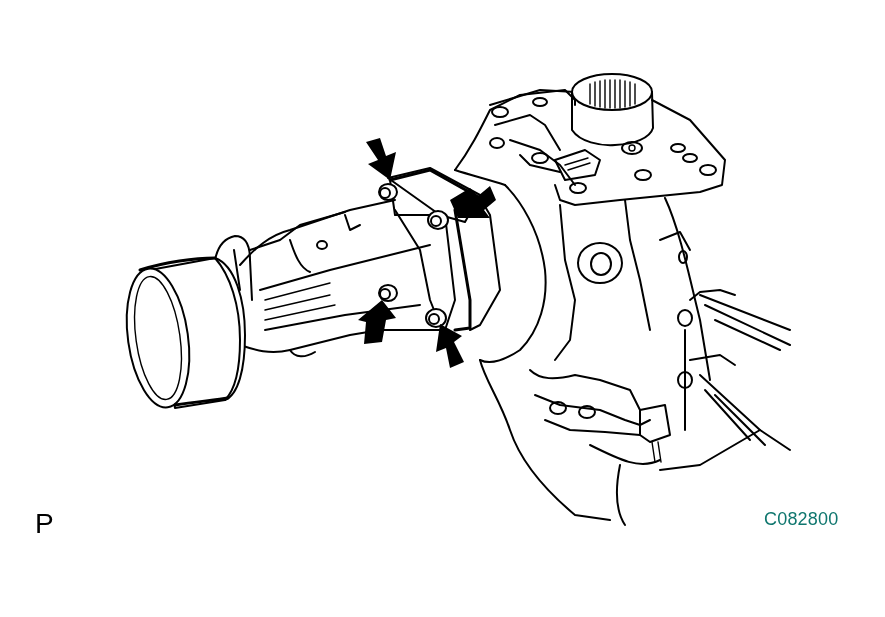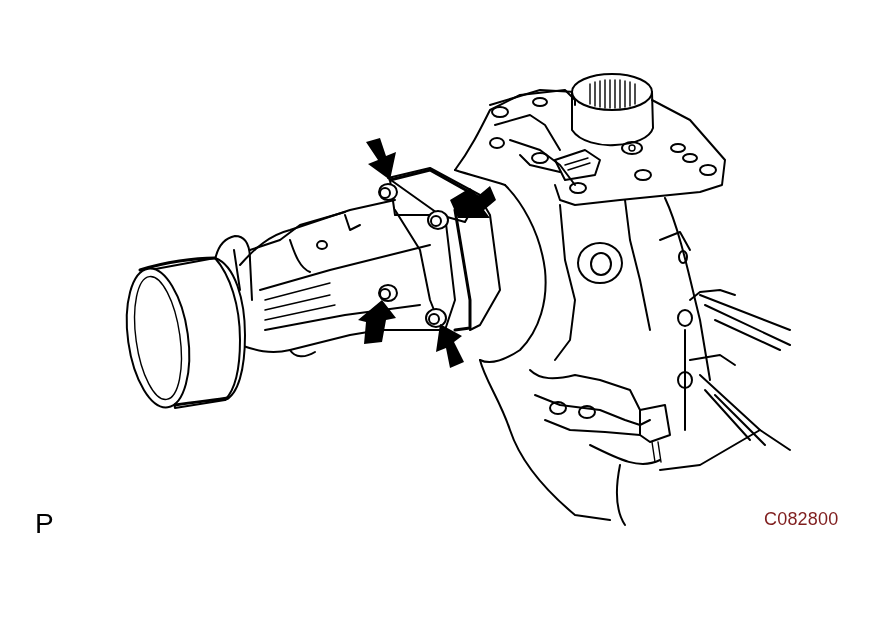--- a/index.html
+++ b/index.html
@@ -1,19 +1,19 @@
 <!DOCTYPE html>
 <html><head>
   <meta charset="utf-8">
   <style>
     html, body { margin: 0; padding: 0; background: #ffffff; }
     body { width: 885px; height: 617px; position: relative; overflow: hidden; font-family: "Liberation Sans", sans-serif; }
     #canvas { position: absolute; left: 0; top: 0; width: 885px; height: 617px; }
     .view-label { position: absolute; left: 35px; top: 510px; font-size: 28px; color: #000; line-height: 1; }
-    .fig-code { position: absolute; left: 764px; top: 510px; font-size: 18px; color: #7f1d1d; line-height: 1; letter-spacing: 0.2px; }
+    .fig-code { position: absolute; left: 764px; top: 510px; font-size: 18px; color: #0f766e; line-height: 1; letter-spacing: 0.2px; }
     svg .ln { fill: none; stroke: #000; stroke-width: 2; stroke-linecap: round; stroke-linejoin: round; }
     svg .th { fill: none; stroke: #000; stroke-width: 3; stroke-linecap: round; stroke-linejoin: round; }
     svg .fn { fill: none; stroke: #000; stroke-width: 1.4; stroke-linecap: round; stroke-linejoin: round; }
     svg .wh { fill: #fff; stroke: #000; stroke-width: 2; stroke-linejoin: round; }
     svg .blk { fill: #000; stroke: none; }
   </style>
 </head>
 <body>
 
 <div id="canvas">

